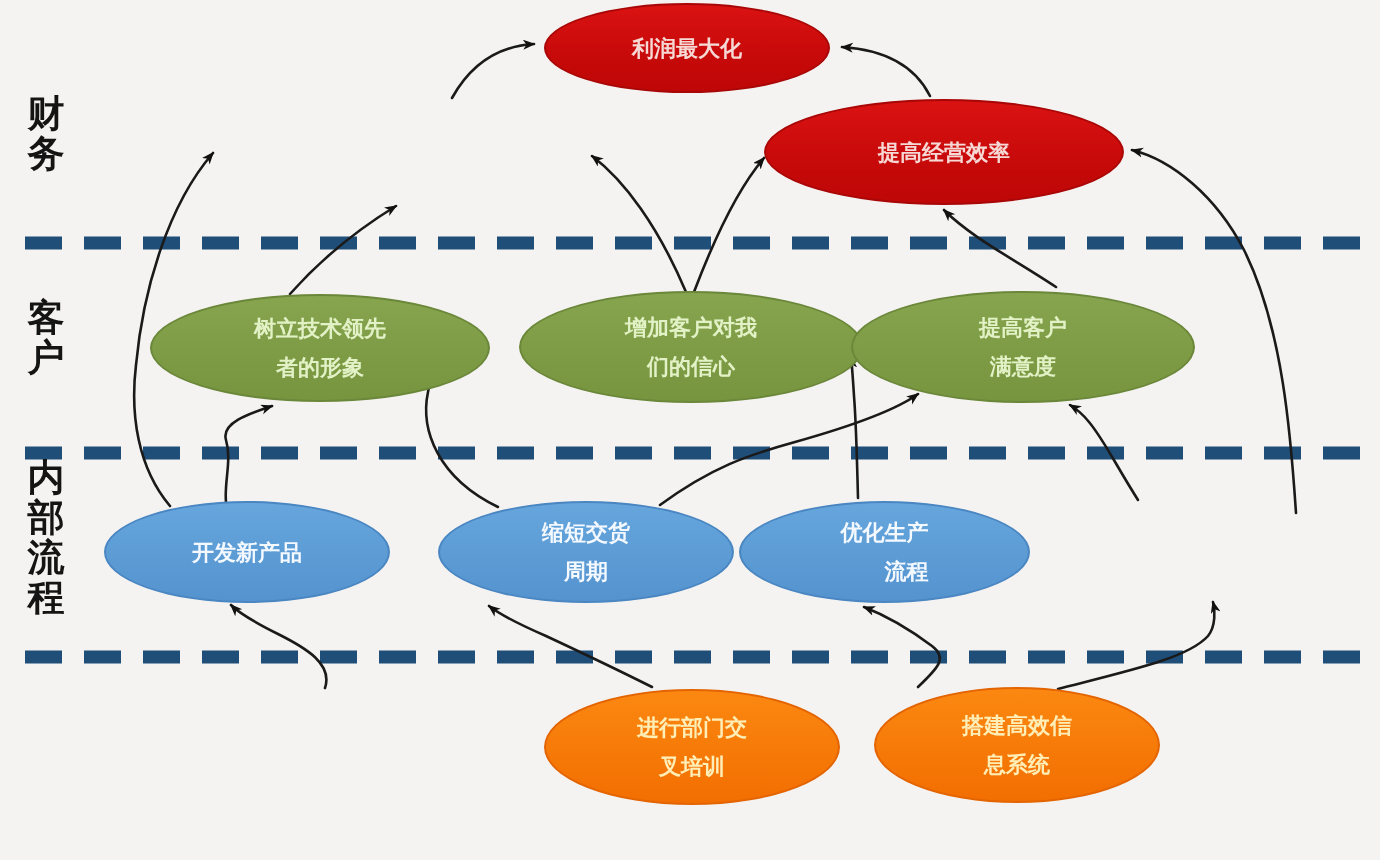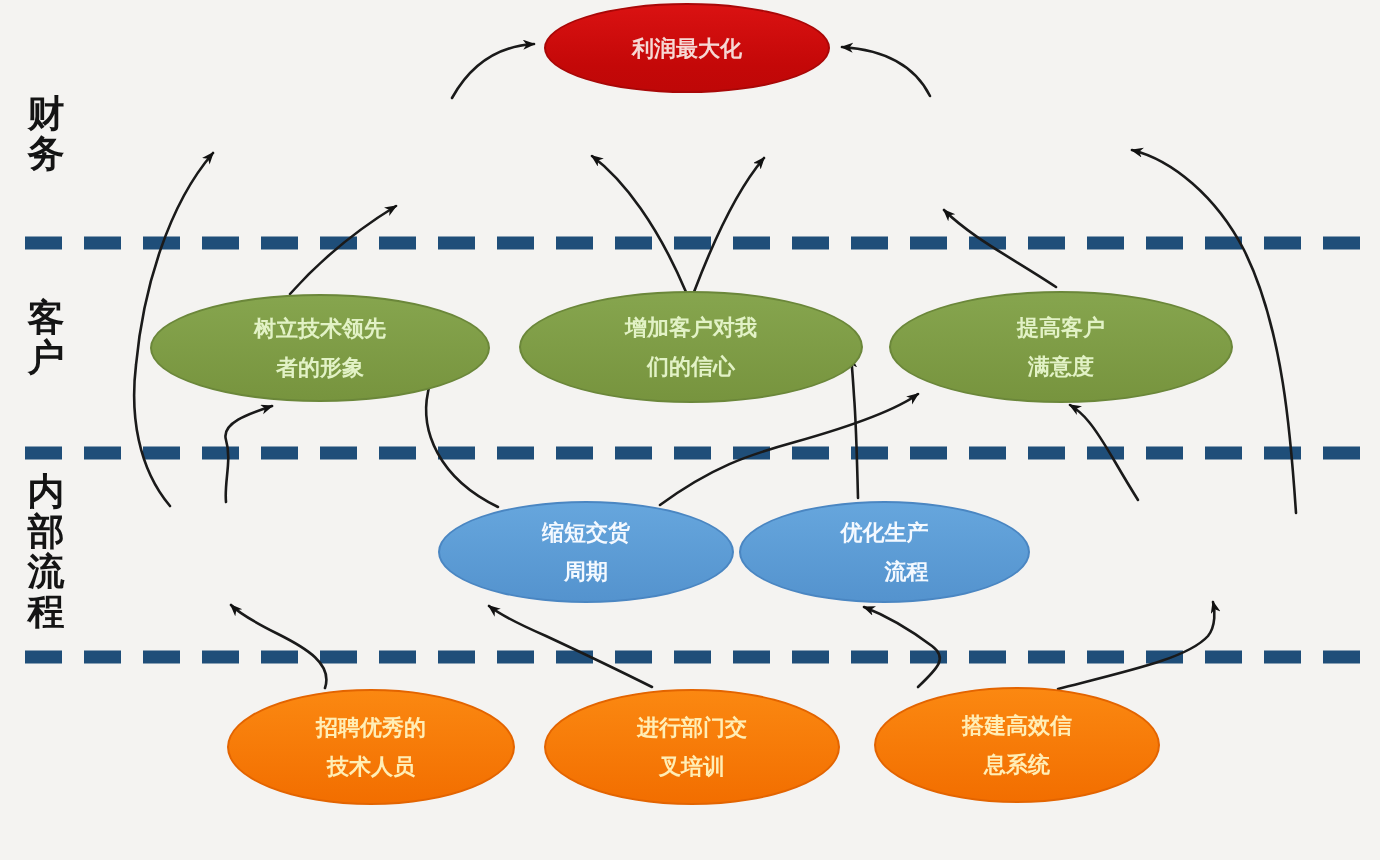--- a/index.html
+++ b/index.html
@@ -75,36 +75,36 @@
       <path d="M 1138,500 C 1114,462 1104,440 1089,422 C 1081,412 1075,408 1070,405" marker-end="url(#ah)"></path>
       <path d="M 325,688 C 333,664 306,648 278,634 C 254,622 238,612 231,605" marker-end="url(#ah)"></path>
       <path d="M 652,687 C 606,664 576,650 546,636 C 514,622 498,613 489,606" marker-end="url(#ah)"></path>
       <path d="M 918,687 C 938,668 948,658 932,646 C 908,628 882,614 864,607" marker-end="url(#ah)"></path>
       <path d="M 1058,689 C 1132,670 1188,658 1208,636 C 1216,626 1215,610 1213,602" marker-end="url(#ah)"></path>
     </g>
   </svg>
 
   <div class="tier-label" style="top:94px;">财务</div>
   <div class="tier-label" style="top:298px;">客户</div>
-  <div class="tier-label" style="top:472px;">内部流程</div>
+  <div class="tier-label" style="top:458px;">内部流程</div>
 
   <div class="node red" style="left:544px;top:3px;width:282px;height:86px;">利润最大化</div>
+  <div class="node red" style="left:764px;top:99px;width:356px;height:102px;">提高经营效率</div>
 
   <div class="node green" style="left:150px;top:294px;width:336px;height:104px;">树立技术领先
 者的形象</div>
   <div class="node green" style="left:519px;top:291px;width:340px;height:108px;">增加客户对我
 们的信心</div>
-  <div class="node green" style="left:889px;top:291px;width:340px;height:108px;">提高客户
+  <div class="node green" style="left:851px;top:291px;width:340px;height:108px;">提高客户
 满意度</div>
 
+  <div class="node blue" style="left:104px;top:501px;width:282px;height:98px;">开发新产品</div>
   <div class="node blue" style="left:438px;top:501px;width:292px;height:98px;">缩短交货
 周期</div>
   <div class="node blue" style="left:739px;top:501px;width:287px;height:98px;text-align:right;">优化生产
 流程</div>
 
-  <div class="node orange" style="left:227px;top:689px;width:284px;height:112px;">招聘优秀的
-技术人员</div>
   <div class="node orange" style="left:544px;top:689px;width:292px;height:112px;">进行部门交
 叉培训</div>
   <div class="node orange" style="left:874px;top:687px;width:282px;height:112px;">搭建高效信
 息系统</div>
 
 </div>
 
 </body></html>

